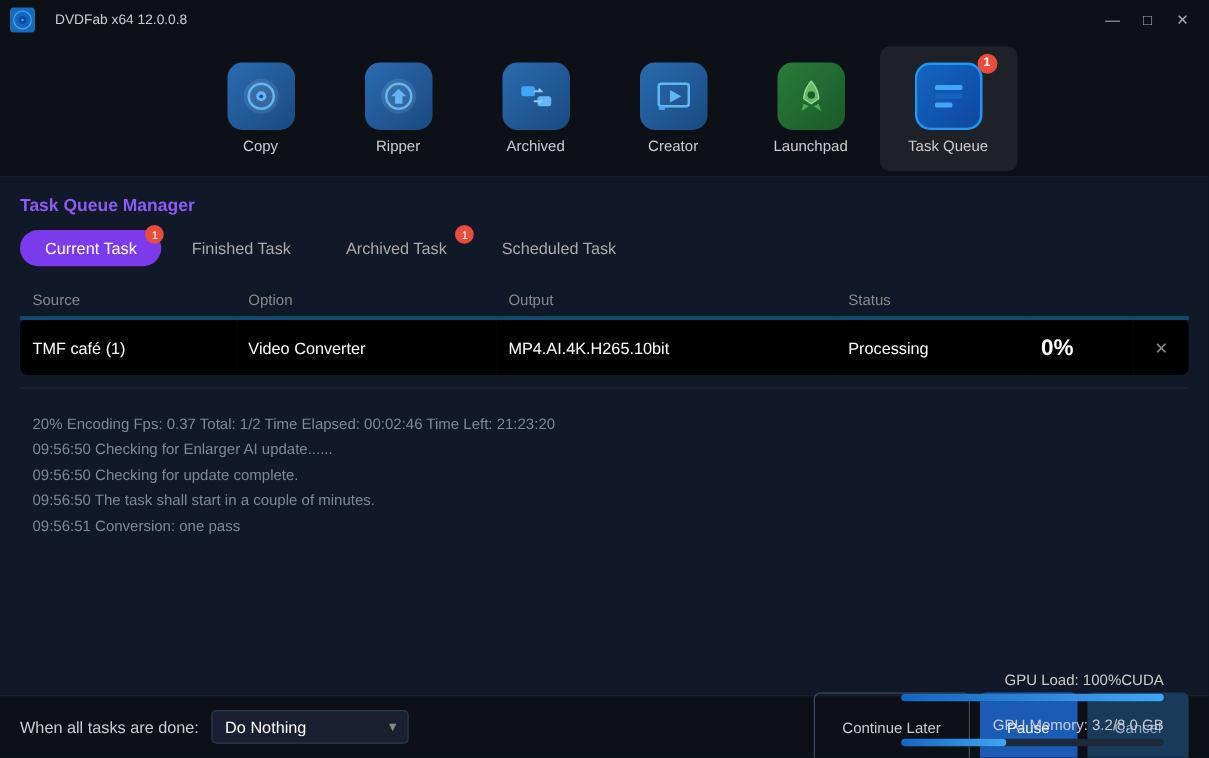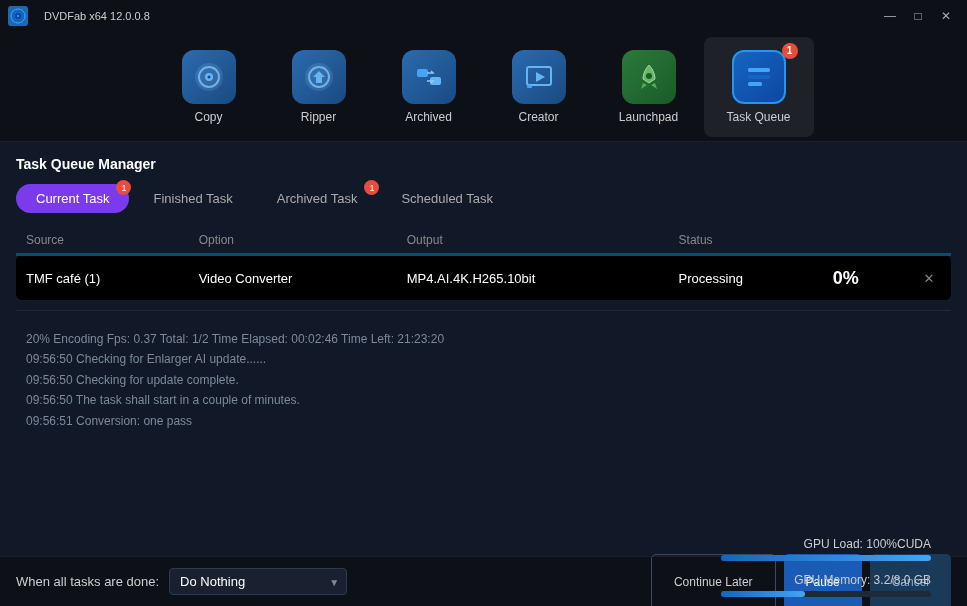--- a/index.html
+++ b/index.html
@@ -119,21 +119,21 @@
 
     
     .main-content {
       height: calc(606px - 32px - 110px - 50px);
       background: #111827;
       padding: 14px 16px 0;
     }
     .section-title {
       font-size: 14px;
       font-weight: 600;
-      color: #ffffff;
+      color: #8b5cf6;
       margin-bottom: 12px;
     }
 
     
     .tabs {
       display: flex;
       gap: 4px;
       margin-bottom: 14px;
     }
     .tab {
@@ -272,21 +272,21 @@
     .dropdown-select {
       background: #1a2030;
       border: 1px solid #2a3a50;
       color: #ffffff;
       padding: 5px 28px 5px 10px;
       border-radius: 4px;
       font-size: 13px;
       cursor: pointer;
       appearance: none;
       -webkit-appearance: none;
-      width: 178px;
+      width: 158px;
       position: relative;
     }
     .dropdown-wrapper {
       position: relative;
     }
     .dropdown-arrow {
       position: absolute;
       right: 8px;
       top: 50%;
       transform: translateY(-50%);

